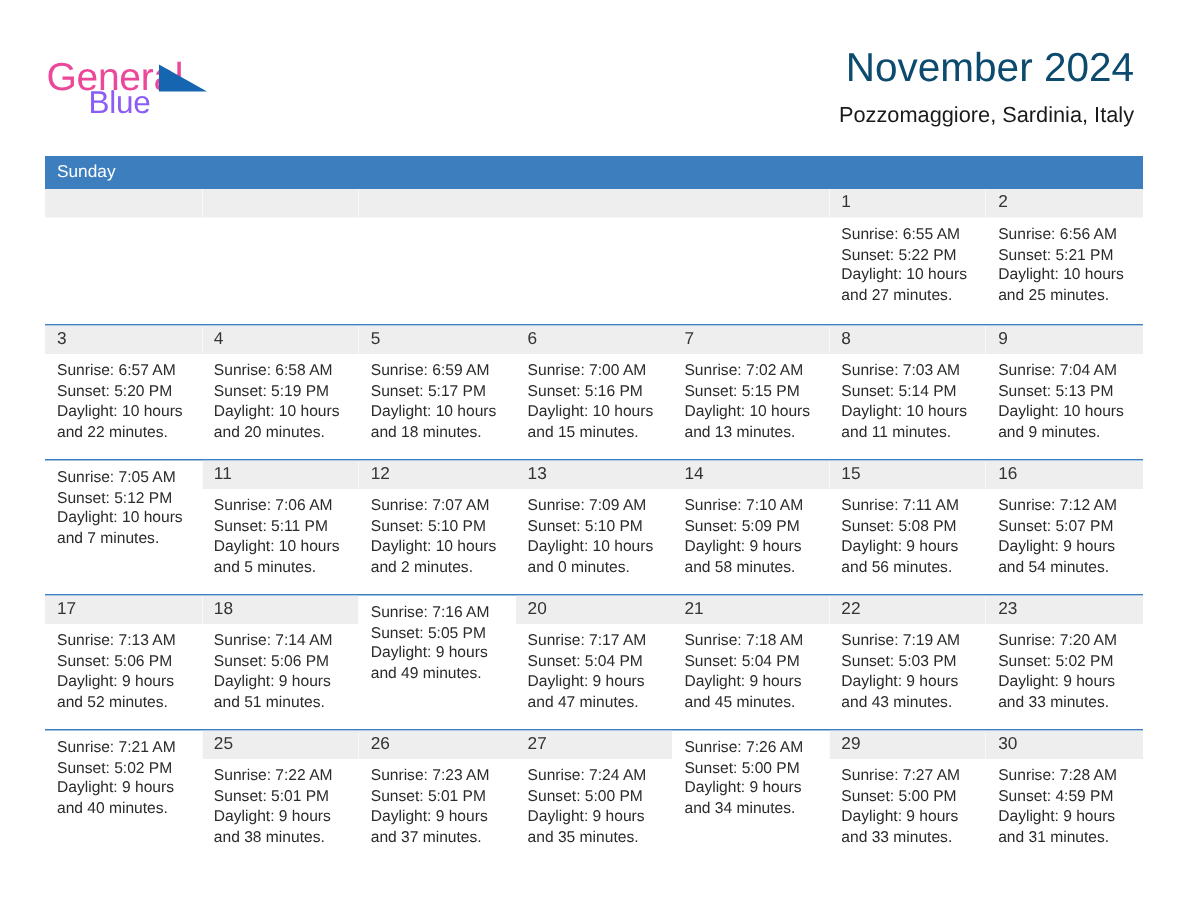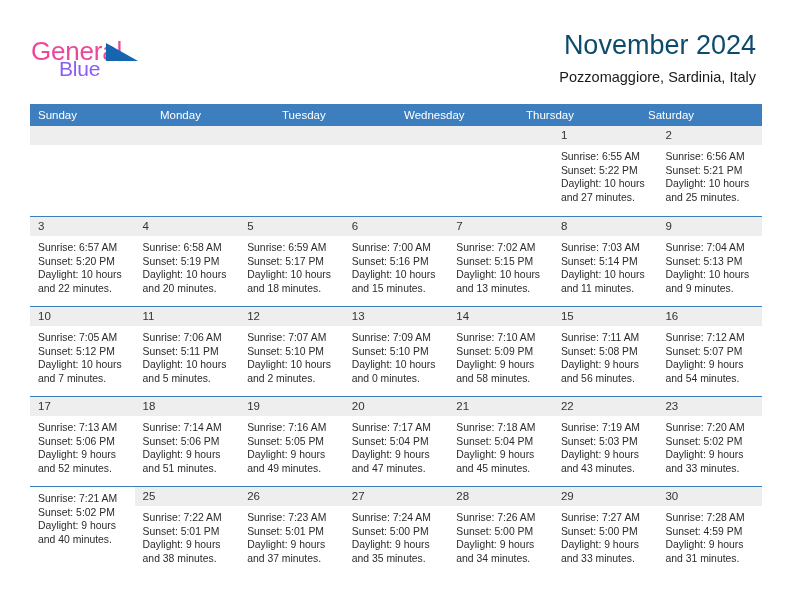--- a/index.html
+++ b/index.html
@@ -89,20 +89,21 @@
   .calendar {
     position: absolute;
     left: 30px;
     top: 104px;
     width: 732px;
   }
   .weekday-row {
     display: flex;
     background: #3d7ebf;
     height: 22px;
+    flex-direction: column;
   }
   .weekday-cell {
     flex: 1 1 0;
     color: #ffffff;
     font-size: 11.5px;
     line-height: 22px;
     padding-left: 8px;
     box-sizing: border-box;
     white-space: nowrap;
   }
@@ -303,21 +304,20 @@
           <div>Sunrise: 7:04 AM</div>
           <div>Sunset: 5:13 PM</div>
           <div>Daylight: 10 hours</div>
           <div>and 9 minutes.</div>
         </div>
       </div>
     </div>
 
     <div class="week-row">
       <div class="day-cell">
-        <div class="day-number">10</div>
         <div class="day-info">
           <div>Sunrise: 7:05 AM</div>
           <div>Sunset: 5:12 PM</div>
           <div>Daylight: 10 hours</div>
           <div>and 7 minutes.</div>
         </div>
       </div>
       <div class="day-cell">
         <div class="day-number">11</div>
         <div class="day-info">
@@ -387,21 +387,20 @@
       <div class="day-cell">
         <div class="day-number">18</div>
         <div class="day-info">
           <div>Sunrise: 7:14 AM</div>
           <div>Sunset: 5:06 PM</div>
           <div>Daylight: 9 hours</div>
           <div>and 51 minutes.</div>
         </div>
       </div>
       <div class="day-cell">
-        <div class="day-number">19</div>
         <div class="day-info">
           <div>Sunrise: 7:16 AM</div>
           <div>Sunset: 5:05 PM</div>
           <div>Daylight: 9 hours</div>
           <div>and 49 minutes.</div>
         </div>
       </div>
       <div class="day-cell">
         <div class="day-number">20</div>
         <div class="day-info">
@@ -470,21 +469,20 @@
       <div class="day-cell">
         <div class="day-number">27</div>
         <div class="day-info">
           <div>Sunrise: 7:24 AM</div>
           <div>Sunset: 5:00 PM</div>
           <div>Daylight: 9 hours</div>
           <div>and 35 minutes.</div>
         </div>
       </div>
       <div class="day-cell">
-        <div class="day-number">28</div>
         <div class="day-info">
           <div>Sunrise: 7:26 AM</div>
           <div>Sunset: 5:00 PM</div>
           <div>Daylight: 9 hours</div>
           <div>and 34 minutes.</div>
         </div>
       </div>
       <div class="day-cell">
         <div class="day-number">29</div>
         <div class="day-info">

